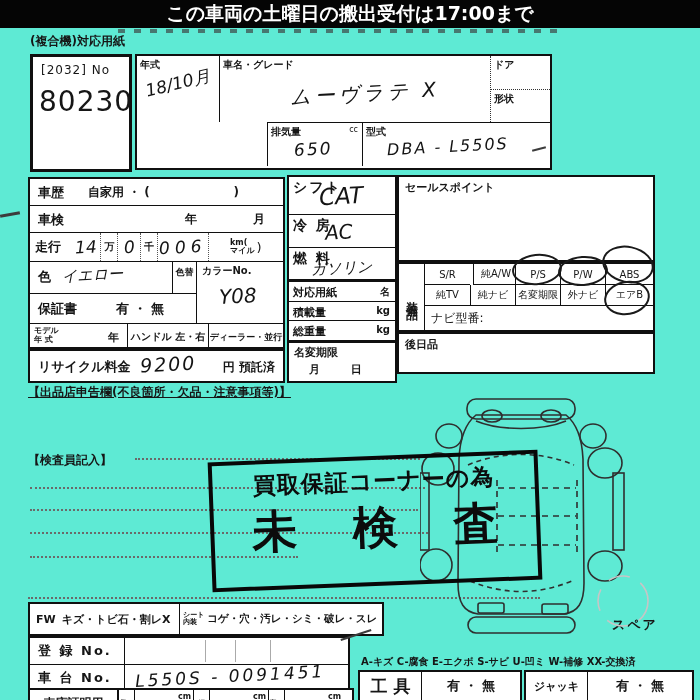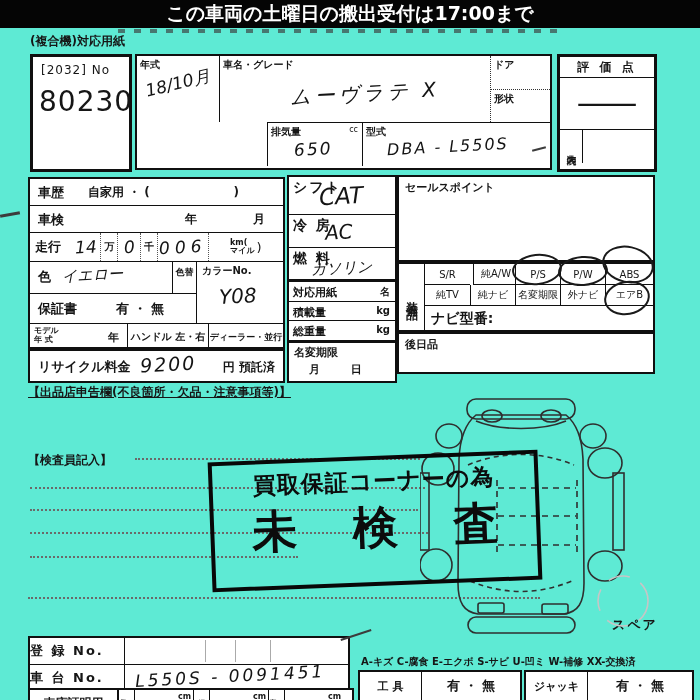--- a/index.html
+++ b/index.html
@@ -108,21 +108,21 @@
   .meihen-box .val{position:absolute;left:20px;top:19px;font-size:11px;font-weight:bold;}
   
   .sales-box{left:397px;top:175px;width:254px;height:83px;border:2px solid #101010;background:#fff;}
   .sales-box .lbl{position:absolute;left:6px;top:3px;font-size:11px;font-weight:bold;}
   .equip-table{left:397px;top:262px;width:254px;height:66px;border:2.5px solid #101010;background:#fff;}
   .equip-lbl{position:absolute;left:0;top:0;width:26px;height:100%;border-right:1.5px solid #101010;box-sizing:border-box;
              writing-mode:vertical-rl;display:flex;align-items:center;justify-content:center;
              font-size:12px;font-weight:bold;letter-spacing:4px;}
   .ecell{position:absolute;width:45px;height:21px;box-sizing:border-box;border-left:1px solid #101010;
          border-bottom:1px solid #101010;display:flex;align-items:center;justify-content:center;font-size:10px;}
-  .navirow{position:absolute;left:26px;top:42px;width:228px;height:21px;font-size:14px;font-weight:bold;
+  .navirow{position:absolute;left:26px;top:42px;width:228px;height:21px;font-size:12px;font-weight:normal;
            box-sizing:border-box;padding:4px 0 0 6px;}
   .circle{position:absolute;border:2px solid #1a1a1a;border-radius:50%;background:transparent;z-index:2;}
   .gojitsu-box{left:397px;top:332px;width:254px;height:38px;border:2px solid #101010;background:#fff;}
   .gojitsu-box .lbl{position:absolute;left:6px;top:3px;font-size:11px;font-weight:bold;}
   
   .kensain{left:28px;top:452px;font-size:12px;font-weight:bold;z-index:1;}
   .dots{position:absolute;border-top:2px dotted #6a6a6a;height:0;z-index:0;}
   .stamp{left:210px;top:456px;width:330px;height:130px;border:4px solid #080808;box-sizing:border-box;
          transform:rotate(-2.2deg);z-index:3;text-align:center;}
   .stamp-l1{margin-top:6px;font-size:23px;font-weight:bold;letter-spacing:1px;color:#0c0c0c;}
@@ -132,21 +132,21 @@
   .fw-box{left:28px;top:602px;width:352px;height:30px;border:2.5px solid #101010;background:#fff;z-index:2;}
   .fw-l{position:absolute;left:0;top:0;width:150px;height:100%;border-right:1.5px solid #101010;box-sizing:border-box;
         display:flex;align-items:center;padding-left:6px;font-size:11px;font-weight:bold;gap:6px;}
   .fw-r{position:absolute;left:150px;top:0;width:202px;height:100%;display:flex;align-items:center;gap:3px;padding-left:3px;box-sizing:border-box;}
   .seat-stk{font-size:7px;line-height:7px;font-weight:bold;}
   .fw-r .items{font-size:10.5px;font-weight:bold;}
   .reg-table{left:28px;top:636px;width:318px;height:52px;border:2.5px solid #101010;background:#fff;}
   .regrow{position:absolute;left:0;width:100%;height:26px;box-sizing:border-box;}
   .regrow.b{top:26px;border-top:1.5px solid #101010;}
   .reg-lbl{position:absolute;left:0;top:0;width:95px;height:100%;border-right:1.5px solid #101010;box-sizing:border-box;
-           display:flex;align-items:center;padding-left:0;font-size:13px;font-weight:bold;letter-spacing:2px;}
+           display:flex;align-items:center;padding-left:8px;font-size:13px;font-weight:bold;letter-spacing:2px;}
   .reg-val{position:absolute;left:105px;top:1px;font-size:17px;letter-spacing:3px;}
   .fdiv{position:absolute;top:2px;width:0;height:22px;border-left:1px solid #aaa;}
   .garage-row{left:28px;top:688px;width:322px;height:26px;border:2.5px solid #101010;background:#fff;}
   .g-lbl{position:absolute;left:0;top:0;width:88px;height:100%;display:flex;align-items:center;justify-content:center;
          font-size:12px;font-weight:bold;border-right:1.5px solid #101010;box-sizing:border-box;}
   .g-dim{position:absolute;top:0;width:17px;height:100%;border-right:1px solid #101010;border-left:1px solid #101010;
          box-sizing:border-box;font-size:7px;line-height:7px;display:flex;align-items:center;justify-content:center;text-align:center;}
   .g-val{position:absolute;top:0;width:58px;height:100%;}
   .g-cm{position:absolute;right:2px;top:2px;font-size:8px;font-weight:bold;}
   .spare-label{left:612px;top:616px;font-size:13px;font-weight:bold;letter-spacing:2px;}
@@ -195,29 +195,20 @@
       <span class="cc">cc</span>
       <span class="hw haiki-v">650</span>
     </div>
     <div class="cell kata row2">
       <span class="sl">型式</span>
       <span class="hw kata-v">DBA - L550S</span>
     </div>
   </div>
   <div class="abs kata-tail mark"></div>
 
-  <div class="abs hyoka-box">
-    <div class="hyoka-head">評 価 点</div>
-    <div class="hyoka-val">
-      <span>―</span>
-    </div>
-    <div class="hyoka-bot">
-      <div class="naiso">内装</div>
-    </div>
-  </div>
 
   <div class="abs left-table">
     <div class="lrow r1">
       <span class="lbl">車歴</span>
       <span class="val pre">自家用 ・ (                    )</span>
     </div>
     <div class="lrow r2">
       <span class="lbl">車検</span>
       <span class="yr">年</span>
       <span class="mo">月</span>
@@ -376,20 +367,32 @@
       <rect x="48" y="232" width="107" height="16" rx="8"></rect>
       <circle cx="203" cy="216" r="25" stroke="#c6c6c6" stroke-dasharray="22 12"></circle>
     </g>
   </svg>
 
   <div class="abs stamp">
     <div class="stamp-l1">買取保証コーナーの為</div>
     <div class="stamp-l2">未 検 査</div>
   </div>
 
+  <div class="abs fw-box">
+    <div class="fw-l">
+      <span>FW</span>
+      <span>キズ・トビ石・割レX</span>
+    </div>
+    <div class="fw-r">
+      <span class="seat-stk">
+        <span>シート</span><br><span>内装</span>
+      </span>
+      <span class="items">コゲ・穴・汚レ・シミ・破レ・スレ</span>
+    </div>
+  </div>
 
   <div class="abs reg-table">
     <div class="regrow">
       <div class="reg-lbl">登 録 No.</div>
       <span class="reg-val hw"></span>
       <span class="fdiv" style="left:175px;"></span>
       <span class="fdiv" style="left:205px;"></span>
       <span class="fdiv" style="left:240px;"></span>
     </div>
     <div class="regrow b">
@@ -411,21 +414,21 @@
     <div class="g-dim" style="left:238px;">高さ</div>
     <div class="g-val" style="left:255px;">
       <span class="g-cm">cm</span>
     </div>
   </div>
 
   <div class="abs spare-label">スペア</div>
   <div class="abs legend">A-キズ C-腐食 E-エクボ S-サビ U-凹ミ W-補修 XX-交換済</div>
 
   <div class="abs tool-box">
-    <div class="tb-l" style="font-size:11px;">工 具</div>
+    <div class="tb-l" style="font-size:17px;">工 具</div>
     <div class="tb-v">有 ・ 無</div>
   </div>
   <div class="abs jack-box">
     <div class="tb-l" style="font-size:11px;">ジャッキ</div>
     <div class="tb-v">有 ・ 無</div>
   </div>
 
   <div class="abs mark" style="left:0;top:213px;width:20px;height:3px;transform:rotate(-10deg);"></div>
   <div class="abs mark" style="left:340px;top:634px;width:32px;height:2px;transform:rotate(-18deg);"></div>
 

